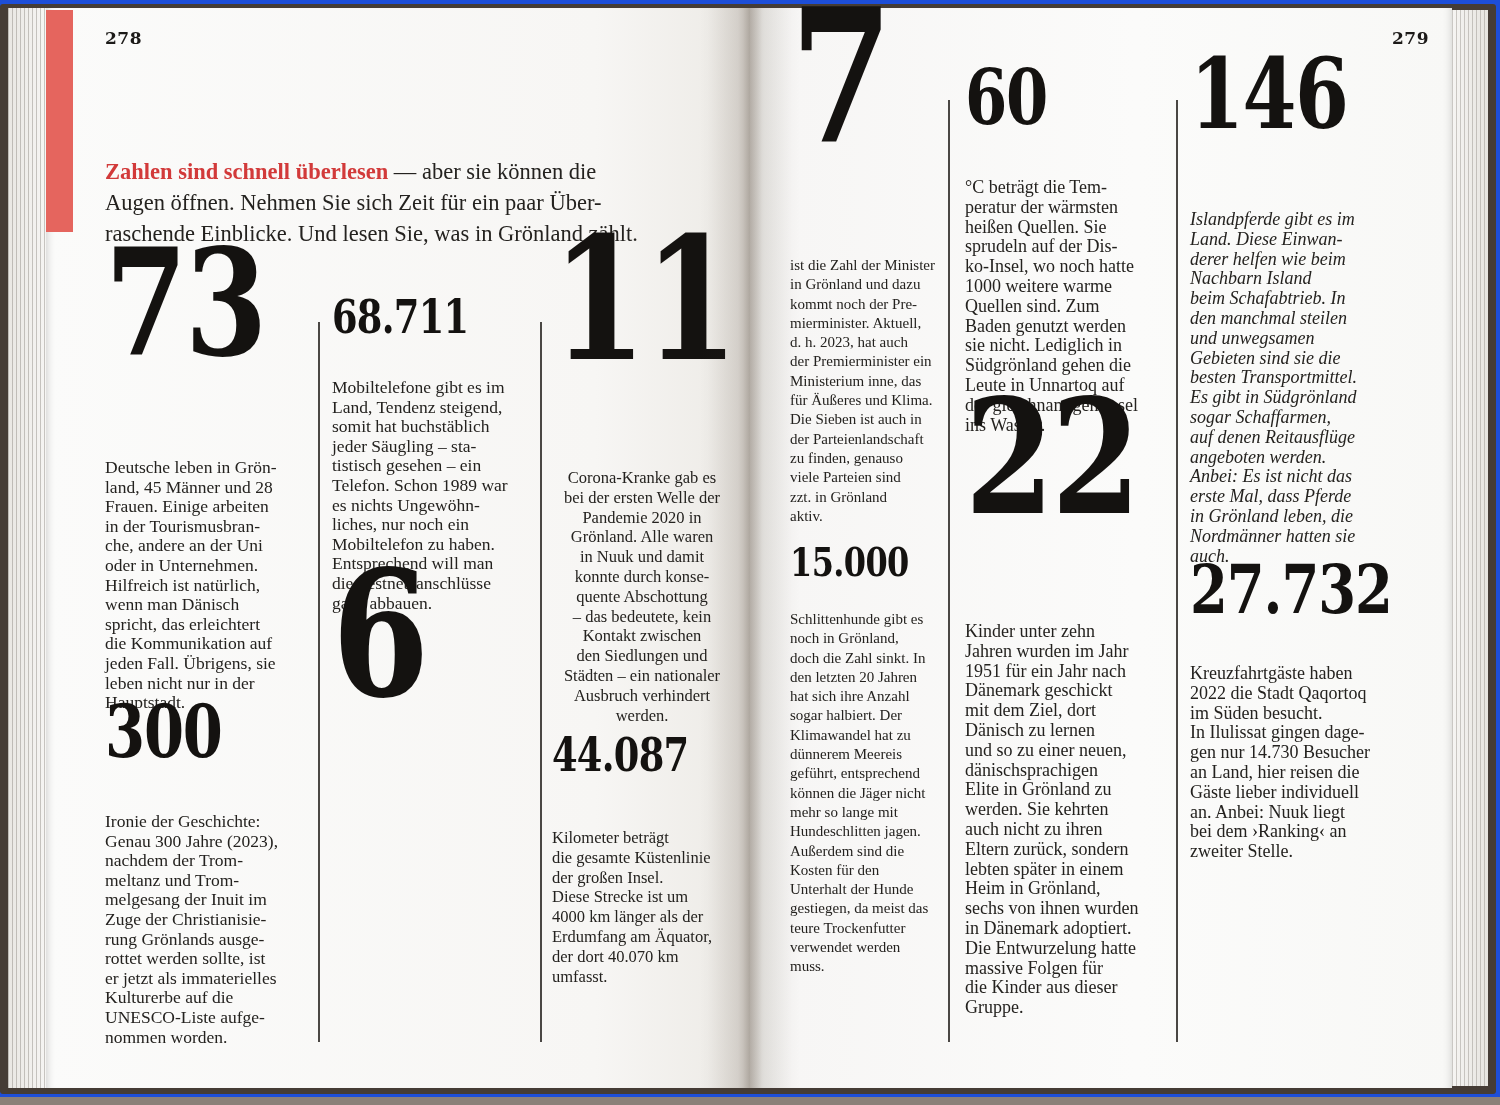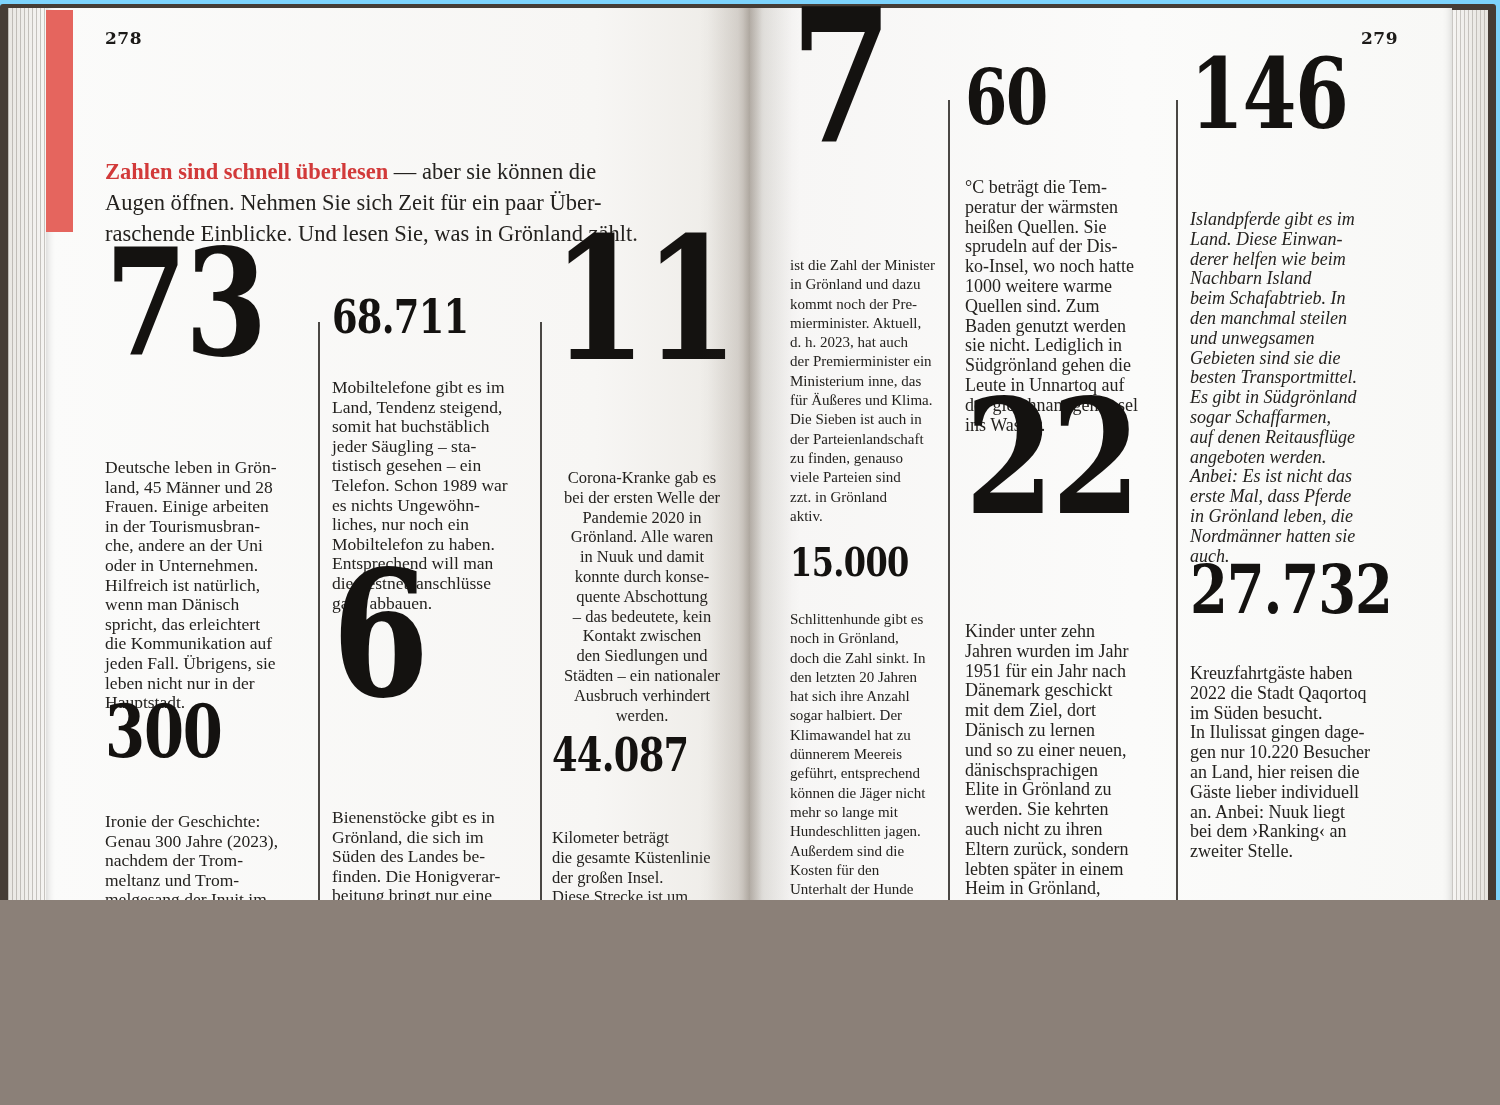--- a/index.html
+++ b/index.html
@@ -2,21 +2,21 @@
 <html><head>
 <meta charset="utf-8">
 <style>
   html,body{margin:0;padding:0;}
   body{
     width:1500px;height:1105px;
     background:#8b8078;
     font-family:"Liberation Serif", serif;
     overflow:hidden;
   }
-  .canvas{position:relative;width:1500px;height:900px;background:#7dd3fc;overflow:hidden;}
+  .canvas{position:relative;width:1500px;height:1097px;background:#1d4ed8;overflow:hidden;}
 
   
   .cover{
     position:absolute;left:0;top:4px;width:1496px;height:1090px;
     background:#453c35;border-radius:3px;
   }
   
   .stack-left{
     position:absolute;left:8px;top:8px;width:38px;height:1080px;
     background:
@@ -46,21 +46,21 @@
   }
 
   .accent-bar{position:absolute;left:0;top:2px;width:27px;height:222px;background:#e5655e;}
 
   .pagenum{
     position:absolute;top:20px;
     font-family:"DejaVu Serif", serif;font-weight:700;font-size:17px;color:#1c1a18;
     letter-spacing:.5px;
   }
   .pagenum-left{left:59px;}
-  .pagenum-right{left:548px;width:100px;text-align:right;}
+  .pagenum-right{left:579px;width:100px;text-align:right;}
 
   .article-title{
     position:absolute;left:56px;top:66px;
     font-family:"DejaVu Serif", serif;font-weight:700;font-size:53px;color:#1a1816;
     letter-spacing:-1px;line-height:1;
   }
   .intro{
     position:absolute;left:59px;top:148px;width:592px;
     font-size:22.5px;line-height:31px;color:#24221f;
     white-space:pre-line;
@@ -145,28 +145,20 @@
 jeder Säugling – sta-
 tistisch gesehen – ein
 Telefon. Schon 1989 war
 es nichts Ungewöhn-
 liches, nur noch ein
 Mobiltelefon zu haben.
 Entsprechend will man
 die Festnetzanschlüsse
 ganz abbauen.</div>
     <div class="bignum L2" style="top:617px;font-size:175px;">6</div>
-    <div class="para L2" style="top:800px;">Bienenstöcke gibt es in
-Grönland, die sich im
-Süden des Landes be-
-finden. Die Honigverar-
-beitung bringt nur eine
-kleine Menge hervor, die
-aber immerhin verkauft
-wird.</div>
 
     <div class="bignum L3" style="top:282px;font-size:170px;">11</div>
     <div class="para L3" style="top:460px;text-align:center;">Corona-Kranke gab es
 bei der ersten Welle der
 Pandemie 2020 in
 Grönland. Alle waren
 in Nuuk und damit
 konnte durch konse-
 quente Abschottung
 – das bedeutete, kein
@@ -281,21 +273,21 @@
 Anbei: Es ist nicht das
 erste Mal, dass Pferde
 in Grönland leben, die
 Nordmänner hatten sie
 auch.</div>
     <div class="bignum R3" style="top:572px;font-size:68px;">27.732</div>
     <div class="para R3" style="top:656px;">Kreuzfahrtgäste haben
 2022 die Stadt Qaqortoq
 im Süden besucht.
 In Ilulissat gingen dage-
-gen nur 10.220 Besucher
+gen nur 14.730 Besucher
 an Land, hier reisen die
 Gäste lieber individuell
 an. Anbei: Nuuk liegt
 bei dem ›Ranking‹ an
 zweiter Stelle.</div>
   </div>
 
   <div class="gutter-shadow"></div>
 </div>
 

